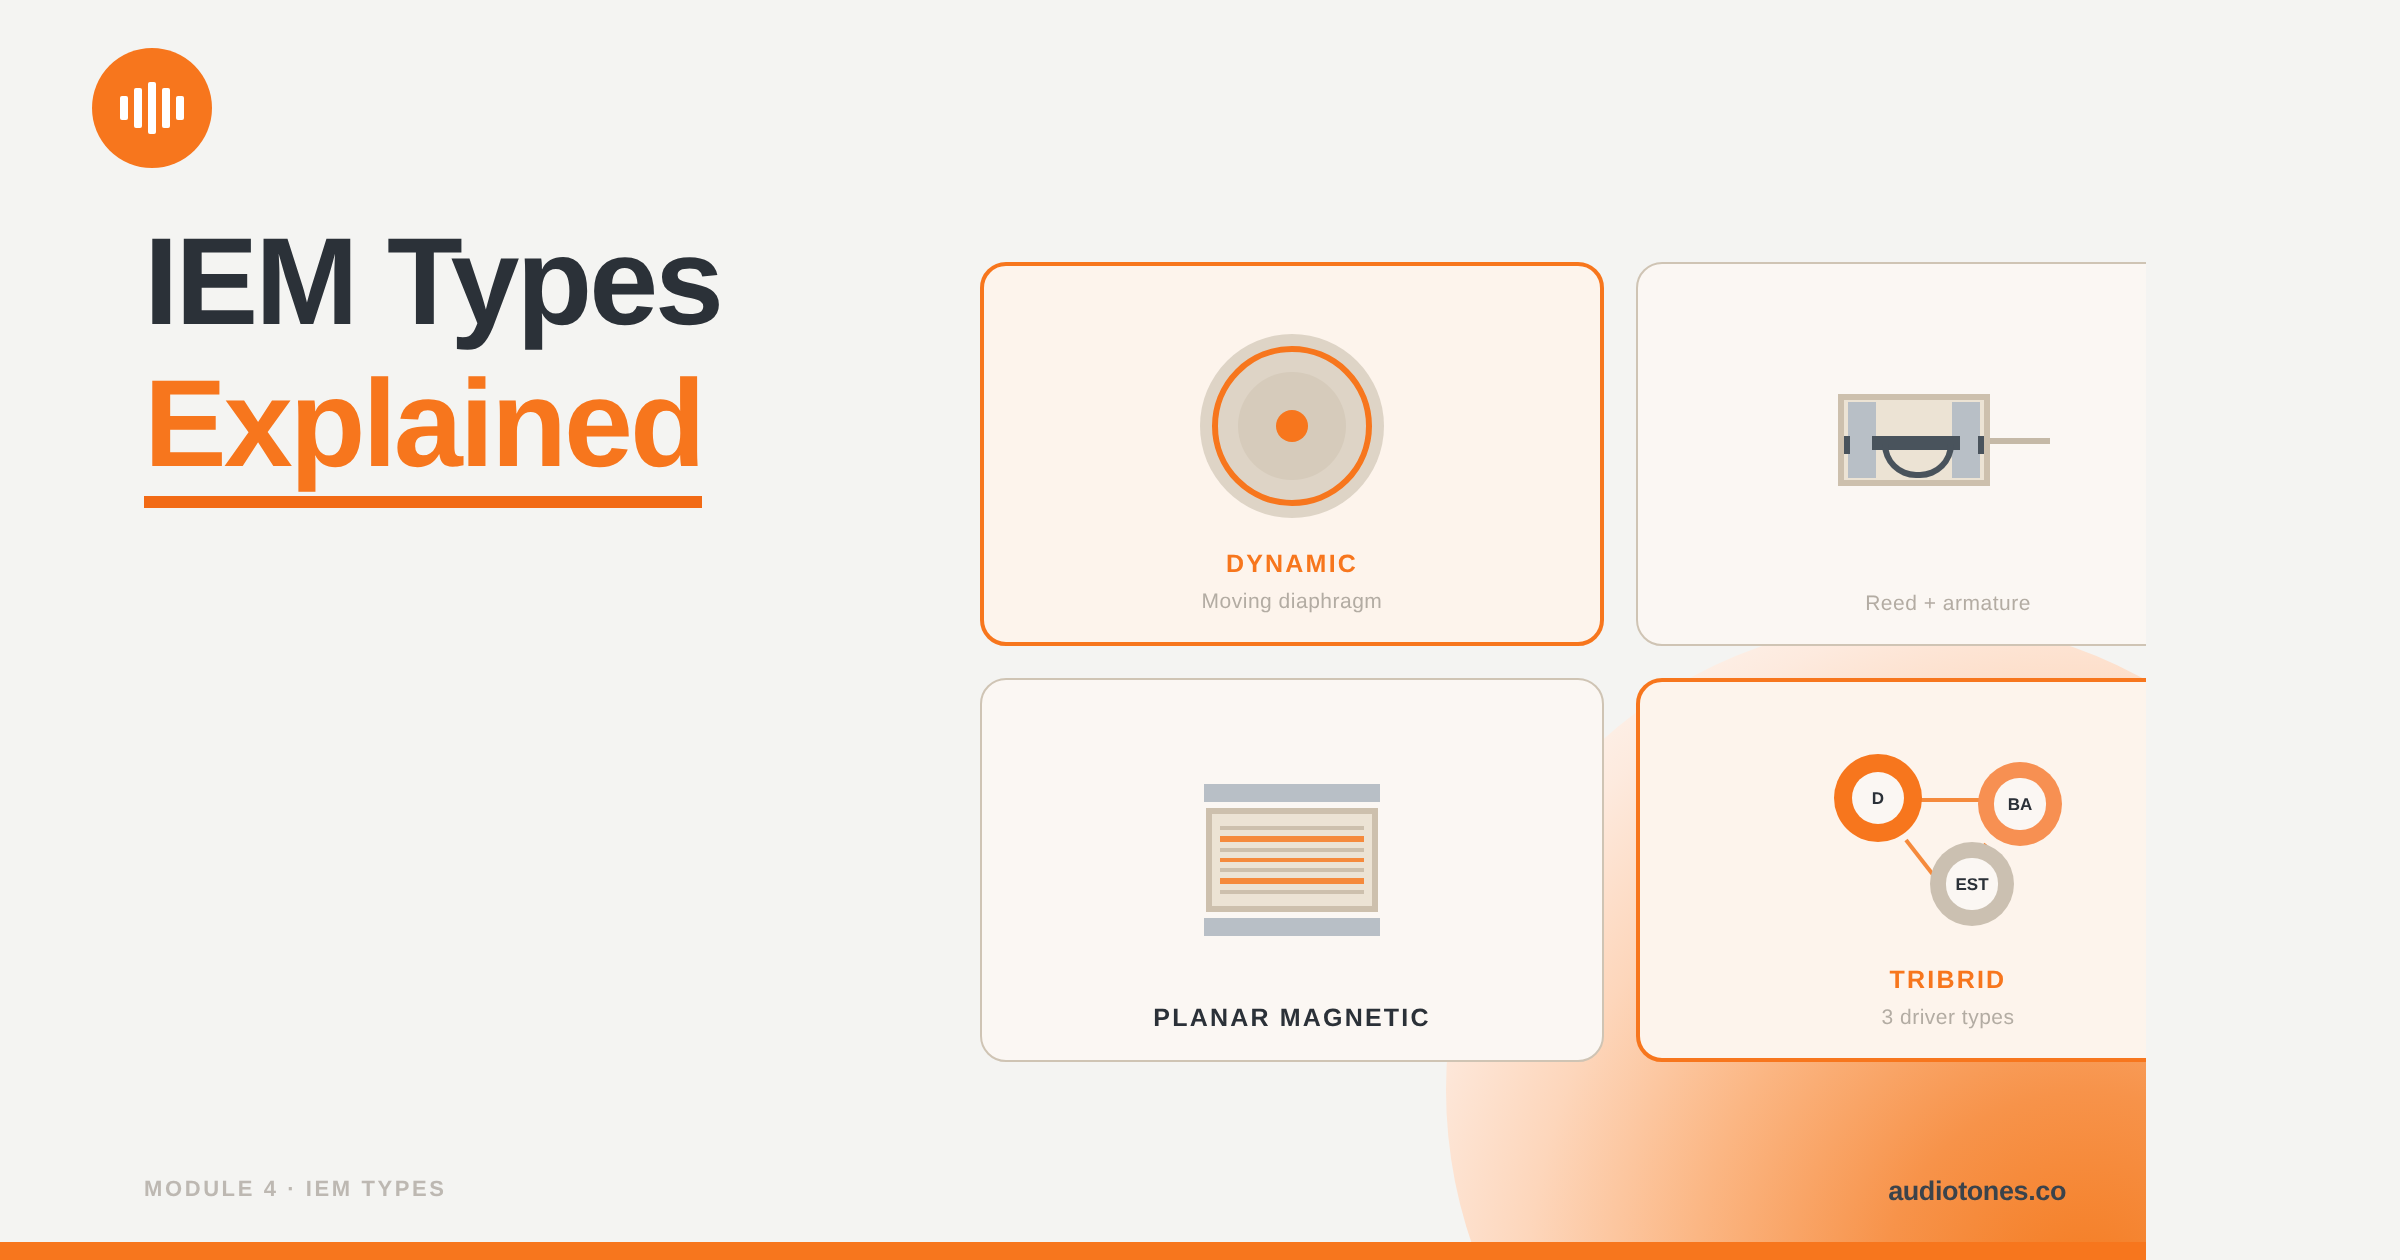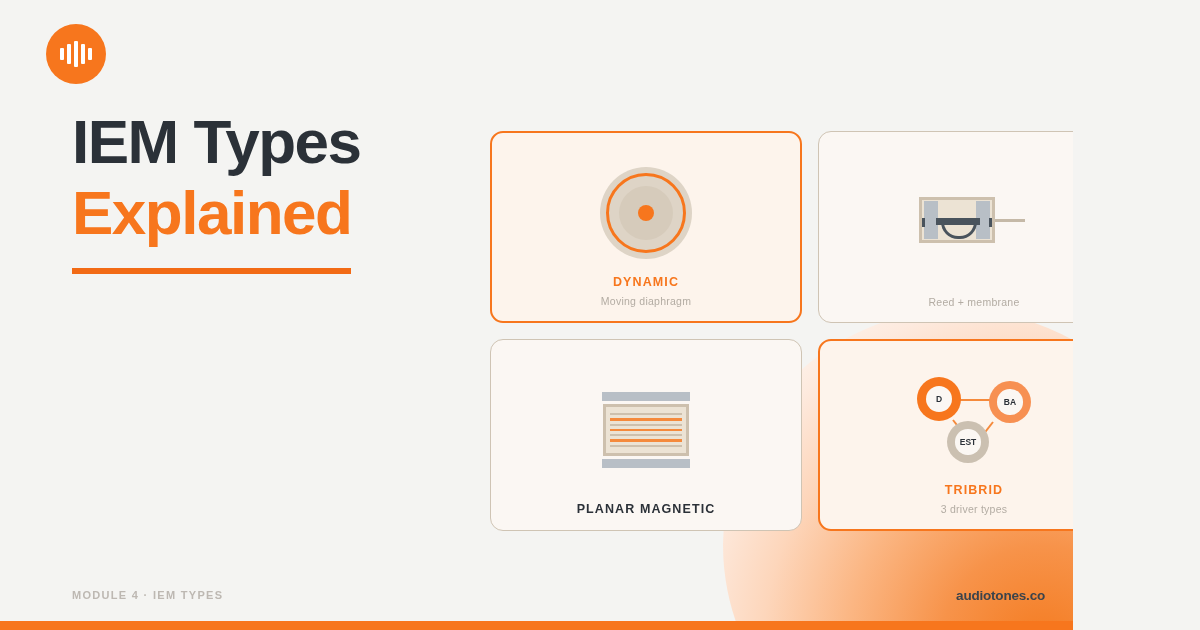--- a/index.html
+++ b/index.html
@@ -72,21 +72,21 @@
     line-height:1.02;
   }
   .headline .l2 {
     display:inline-block;
     font-size:62px;
     font-weight:700;
     letter-spacing:-1.5px;
     color:#f7761d;
     line-height:1.02;
     margin-top:8px;
-    padding-bottom:24px;
+    padding-bottom:4px;
     border-bottom:6px solid #f26a15;
   }
 
   
   .grid {
     position:absolute;
     left:490px; top:131px;
     width:640px; height:412px;
     display:grid;
     grid-template-columns:312px 312px;
@@ -222,38 +222,38 @@
     font-size:8.5px; font-weight:700; color:#2b3138;
   }
   .tri .node .dot {
     width:60%; height:60%;
     border-radius:50%;
     background:#fbf7f3;
     display:flex; align-items:center; justify-content:center;
   }
   .tri .n-d  { left:8px;  top:6px;  width:44px; height:44px; background:#f7761d; }
   .tri .n-ba { right:8px; top:10px; width:42px; height:42px; background:#f79052; }
-  .tri .n-est{ left:38px; top:50px; width:42px; height:42px; background:#cbc0b1; }
+  .tri .n-est{ left:56px; top:50px; width:42px; height:42px; background:#cbc0b1; }
   .tri .link { position:absolute; background:#f58a3c; height:2px; transform-origin:left center; }
   .tri .lk1 { left:48px; top:28px; width:36px; }
   .tri .lk2 { left:44px; top:48px; width:22px; transform:rotate(52deg); }
   .tri .lk3 { left:84px; top:50px; width:22px; transform:rotate(128deg); }
 
   
   .foot-left {
     position:absolute;
     left:72px; bottom:29px;
     font-size:11px;
     font-weight:700;
     letter-spacing:1.3px;
     color:#bdb8b2;
   }
   .foot-right {
     position:absolute;
-    right:28px; bottom:27px;
+    right:40px; bottom:27px;
     font-size:13.5px;
     font-weight:700;
     letter-spacing:-.2px;
     color:#3b434b;
   }
 </style>
 </head>
 <body>
 
 <div class="stage">
@@ -297,21 +297,21 @@
             <span class="mag"></span>
             <span class="reed"></span>
             <span class="pin-l"></span>
             <span class="pin-r"></span>
             <span class="coil"></span>
           </div>
           <span class="tube"></span>
         </div>
       </div>
       <div class="cap">
-        <div class="sub">Reed + membrane</div>
+        <div class="sub">Reed + armature</div>
       </div>
     </div>
 
     <div class="card">
       <div class="art">
         <div class="pm">
           <span class="plate"></span>
           <div class="film">
             <span class="tr"></span>
             <span class="tr hot"></span>

